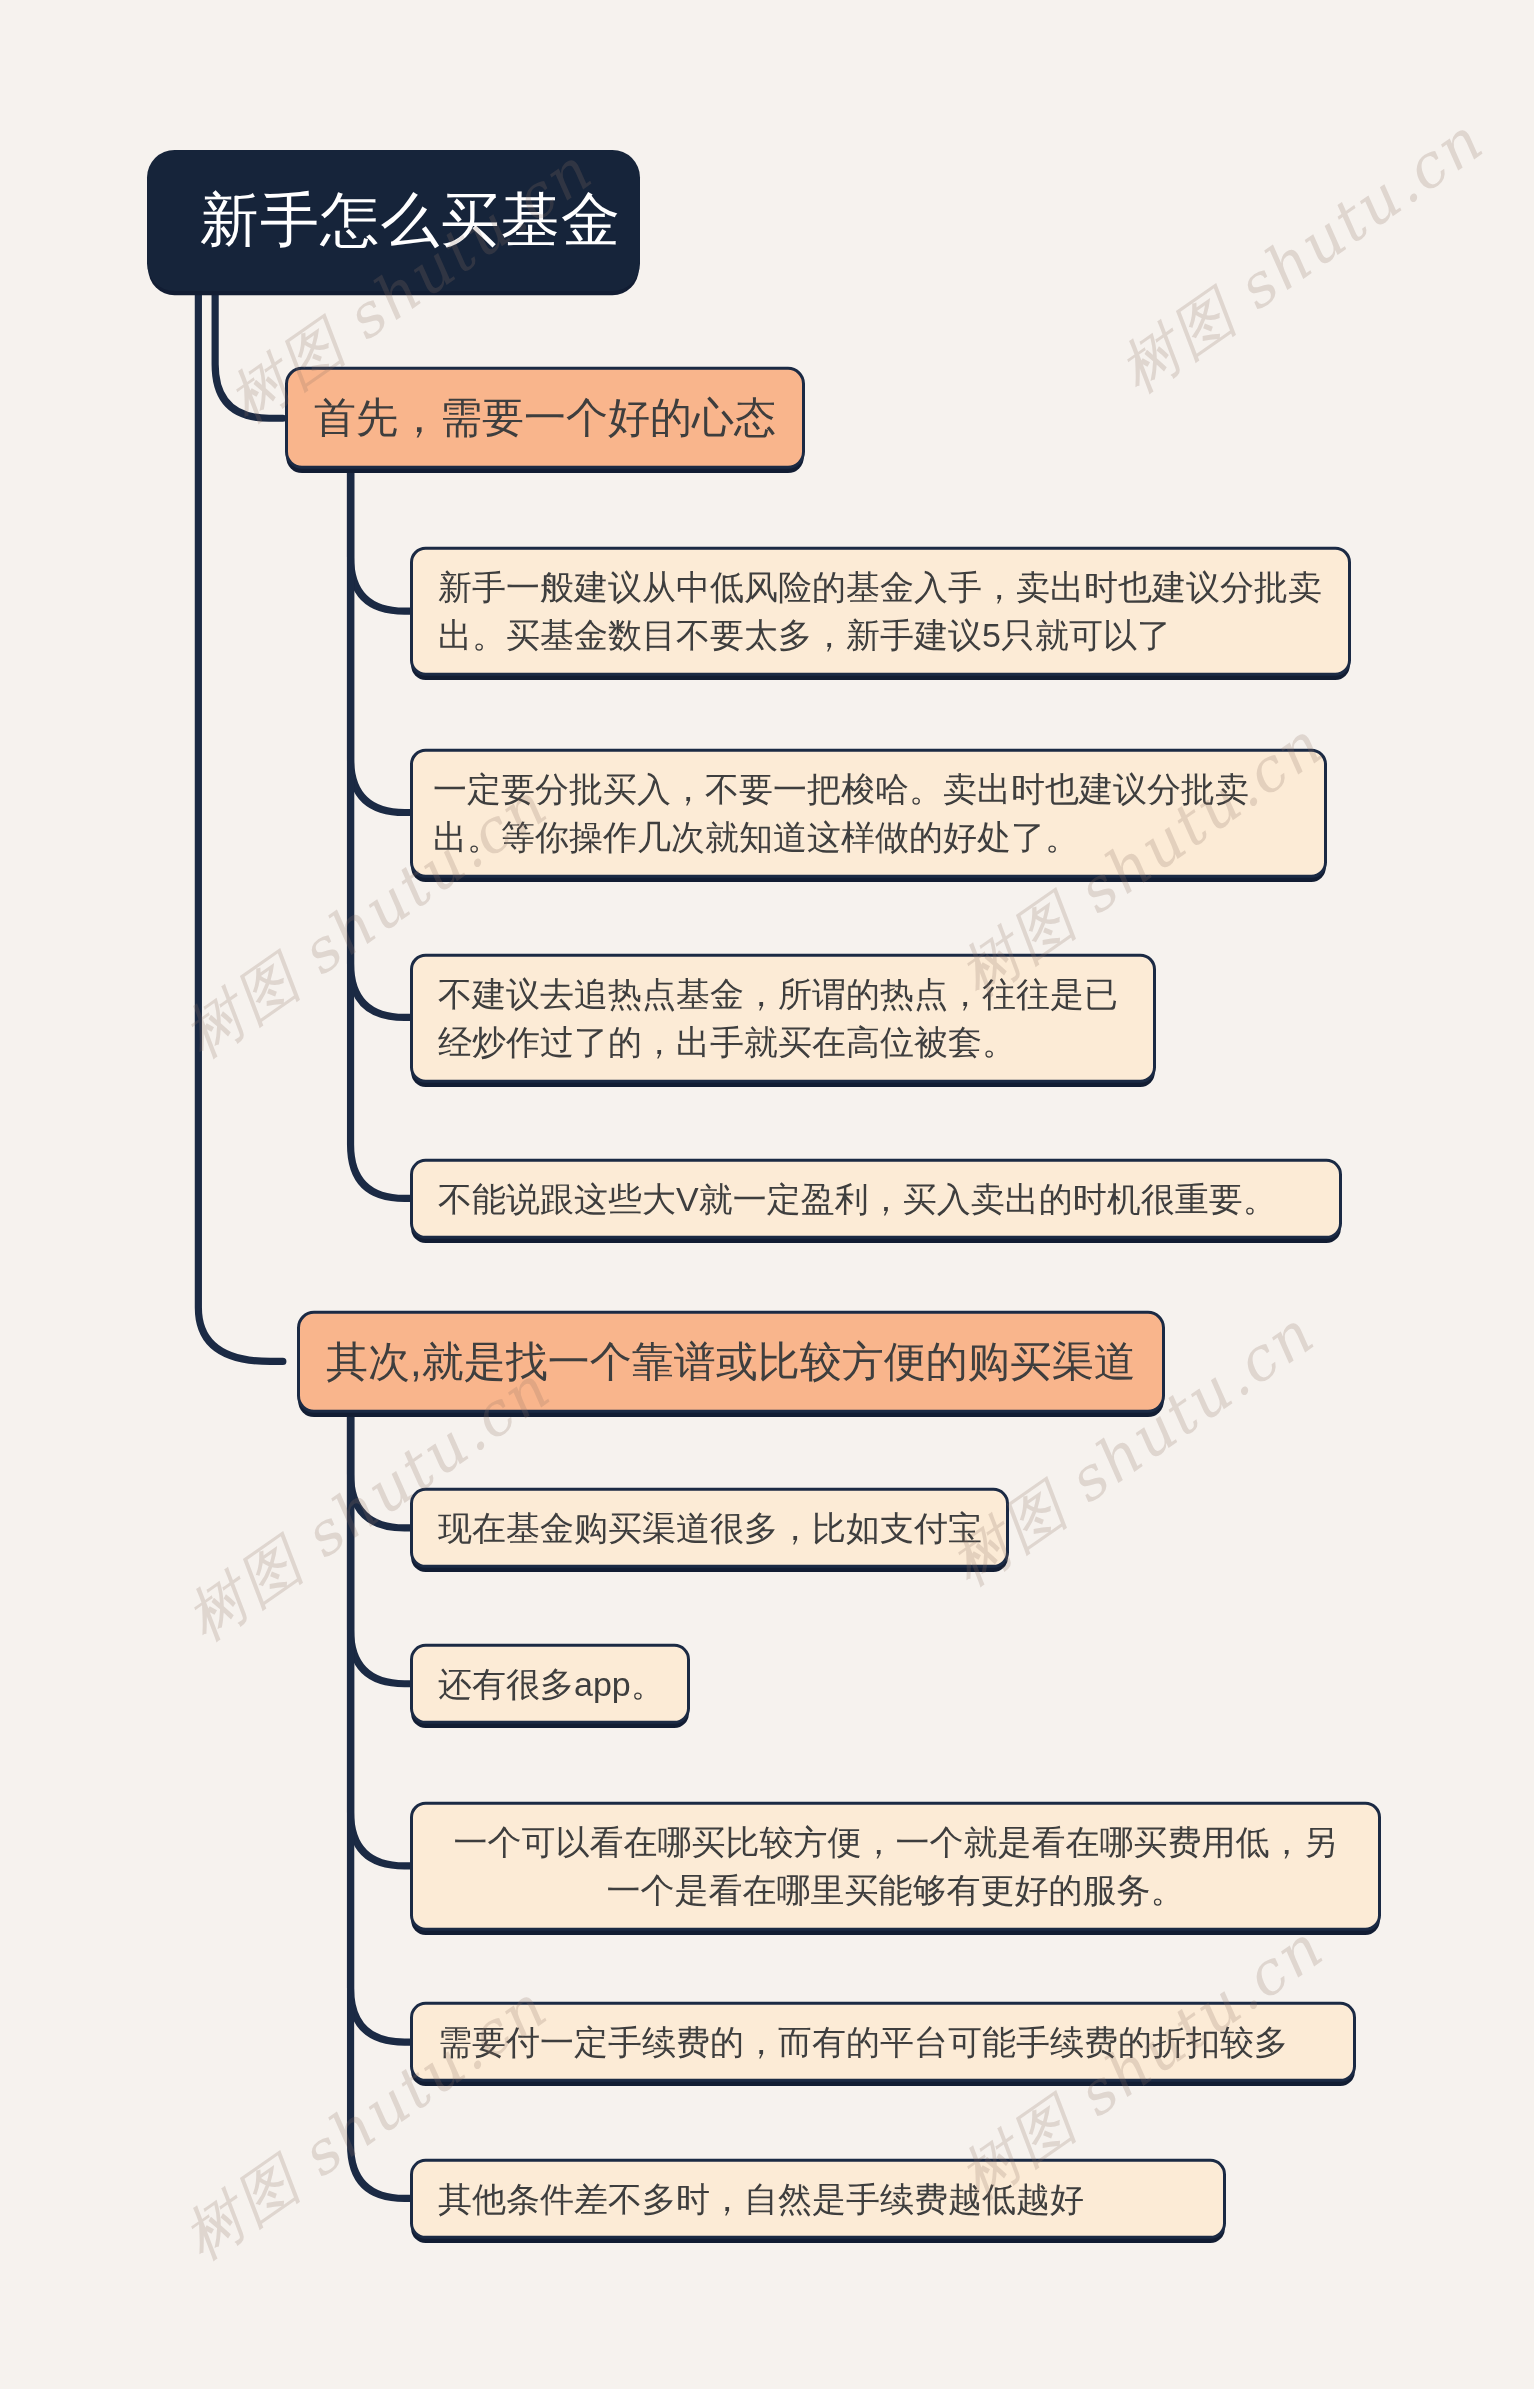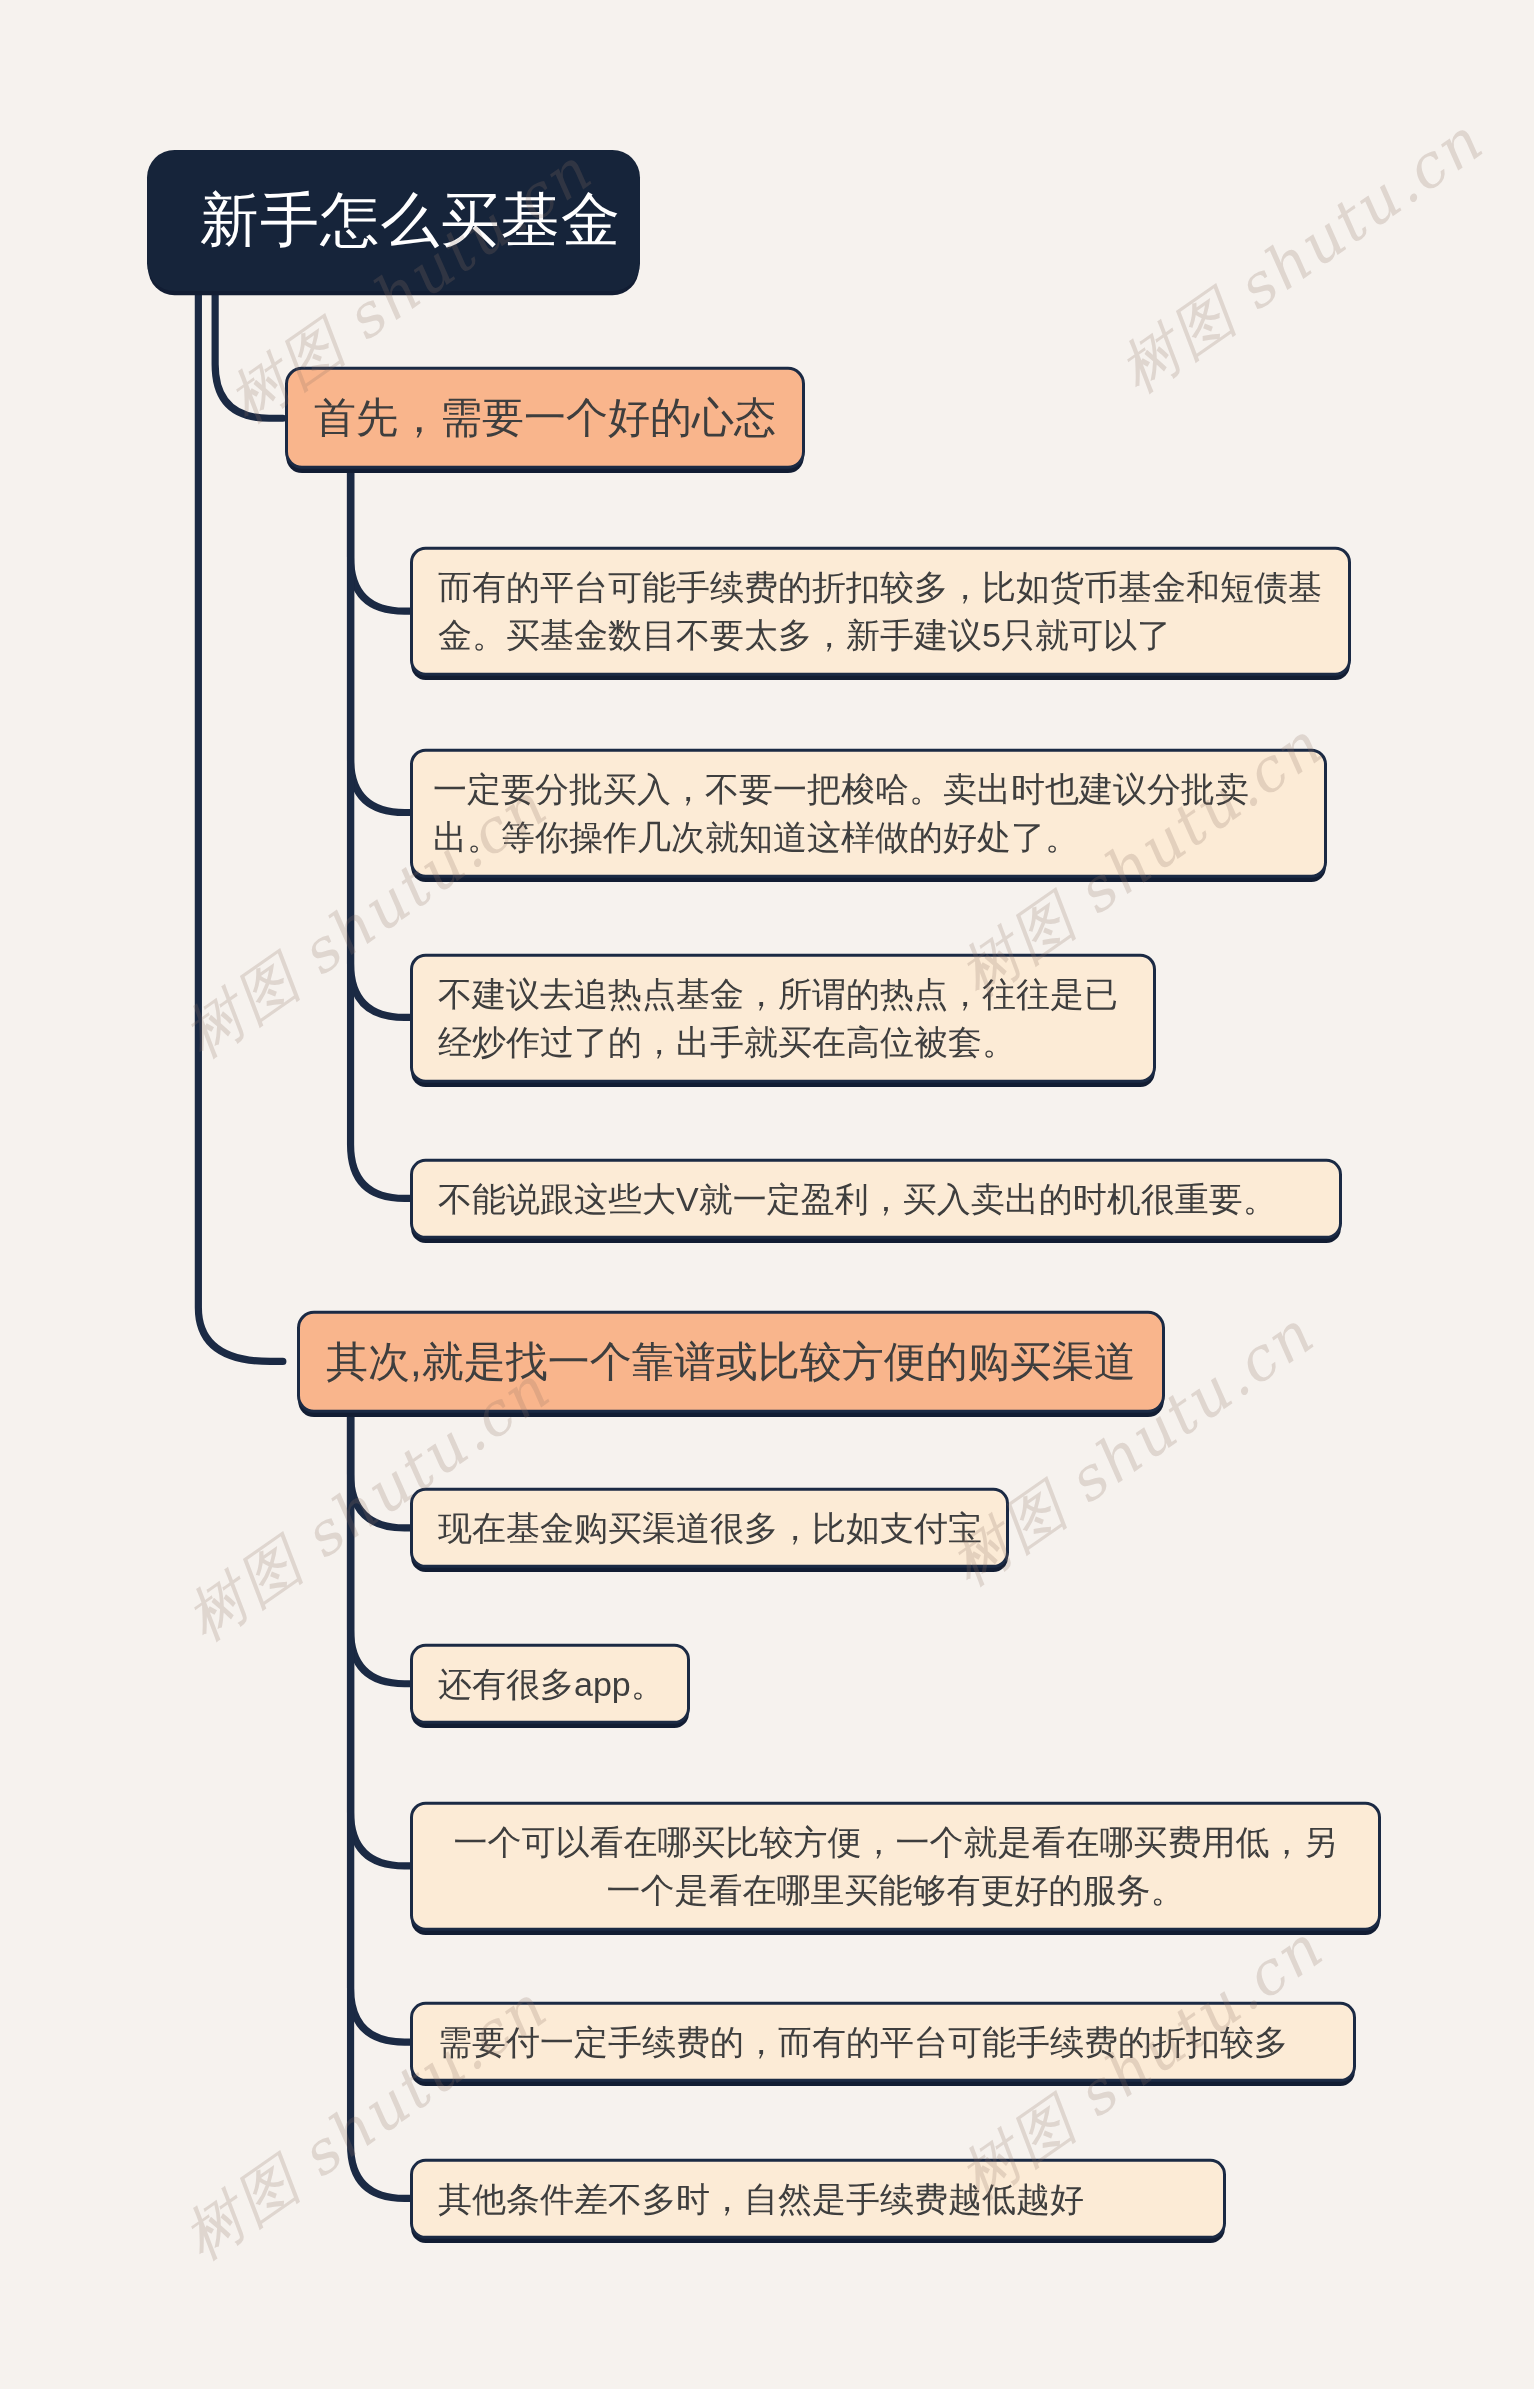--- a/index.html
+++ b/index.html
@@ -82,21 +82,21 @@
     <path d="M 585 2360 V 2720 Q 585 2810 675 2810 H 688"></path>
     <path d="M 585 2360 V 3024 Q 585 3114 675 3114 H 688"></path>
     <path d="M 585 2360 V 3318 Q 585 3408 675 3408 H 688"></path>
     <path d="M 585 2360 V 3579 Q 585 3669 675 3669 H 688"></path>
   </svg>
 
   <div class="node node-title">新手怎么买基金</div>
 
   <div class="node node-branch" style="left:285px;top:418px;">首先，需要一个好的心态</div>
 
-  <div class="node node-child" style="left:410px;top:611px;width:941px;">而有的平台可能手续费的折扣较多，比如货币基金和短债基金。买基金数目不要太多，新手建议5只就可以了</div>
+  <div class="node node-child" style="left:410px;top:611px;width:941px;">新手一般建议从中低风险的基金入手，卖出时也建议分批卖出。买基金数目不要太多，新手建议5只就可以了</div>
   <div class="node node-child" style="left:410px;top:813px;width:917px;padding-left:20px;">一定要分批买入，不要一把梭哈。卖出时也建议分批卖出。等你操作几次就知道这样做的好处了。</div>
   <div class="node node-child" style="left:410px;top:1018px;width:746px;">不建议去追热点基金，所谓的热点，往往是已经炒作过了的，出手就买在高位被套。</div>
   <div class="node node-child" style="left:410px;top:1199px;width:932px;white-space:nowrap;">不能说跟这些大V就一定盈利，买入卖出的时机很重要。</div>
 
   <div class="node node-branch" style="left:285px;top:1362px;margin-left:12px;">其次,就是找一个靠谱或比较方便的购买渠道</div>
 
   <div class="node node-child" style="left:410px;top:1528px;width:599px;white-space:nowrap;">现在基金购买渠道很多，比如支付宝</div>
   <div class="node node-child" style="left:410px;top:1684px;width:280px;white-space:nowrap;">还有很多app。</div>
   <div class="node node-child" style="left:410px;top:1866px;width:971px;text-align:center;">一个可以看在哪买比较方便，一个就是看在哪买费用低，另一个是看在哪里买能够有更好的服务。</div>
   <div class="node node-child" style="left:410px;top:2042px;width:946px;white-space:nowrap;">需要付一定手续费的，而有的平台可能手续费的折扣较多</div>

